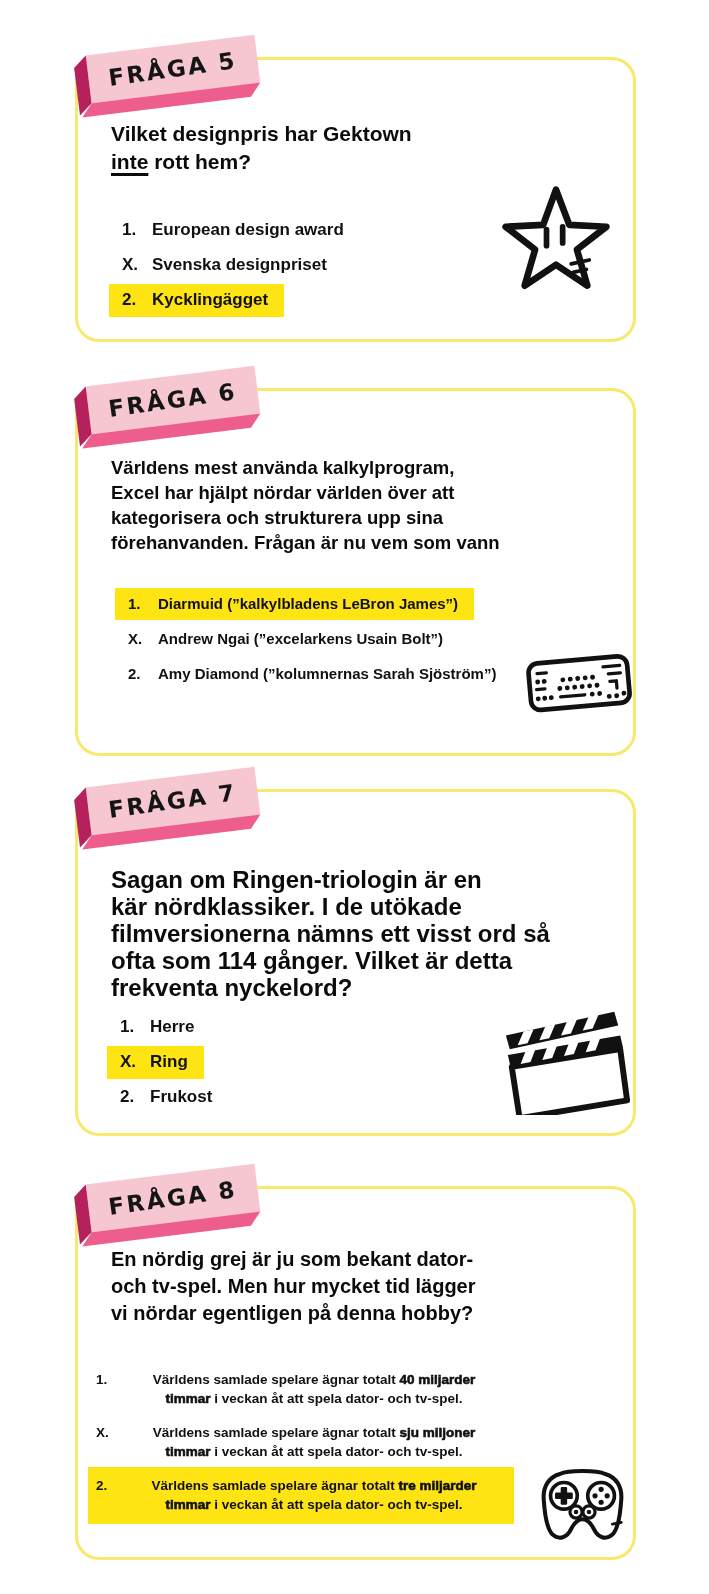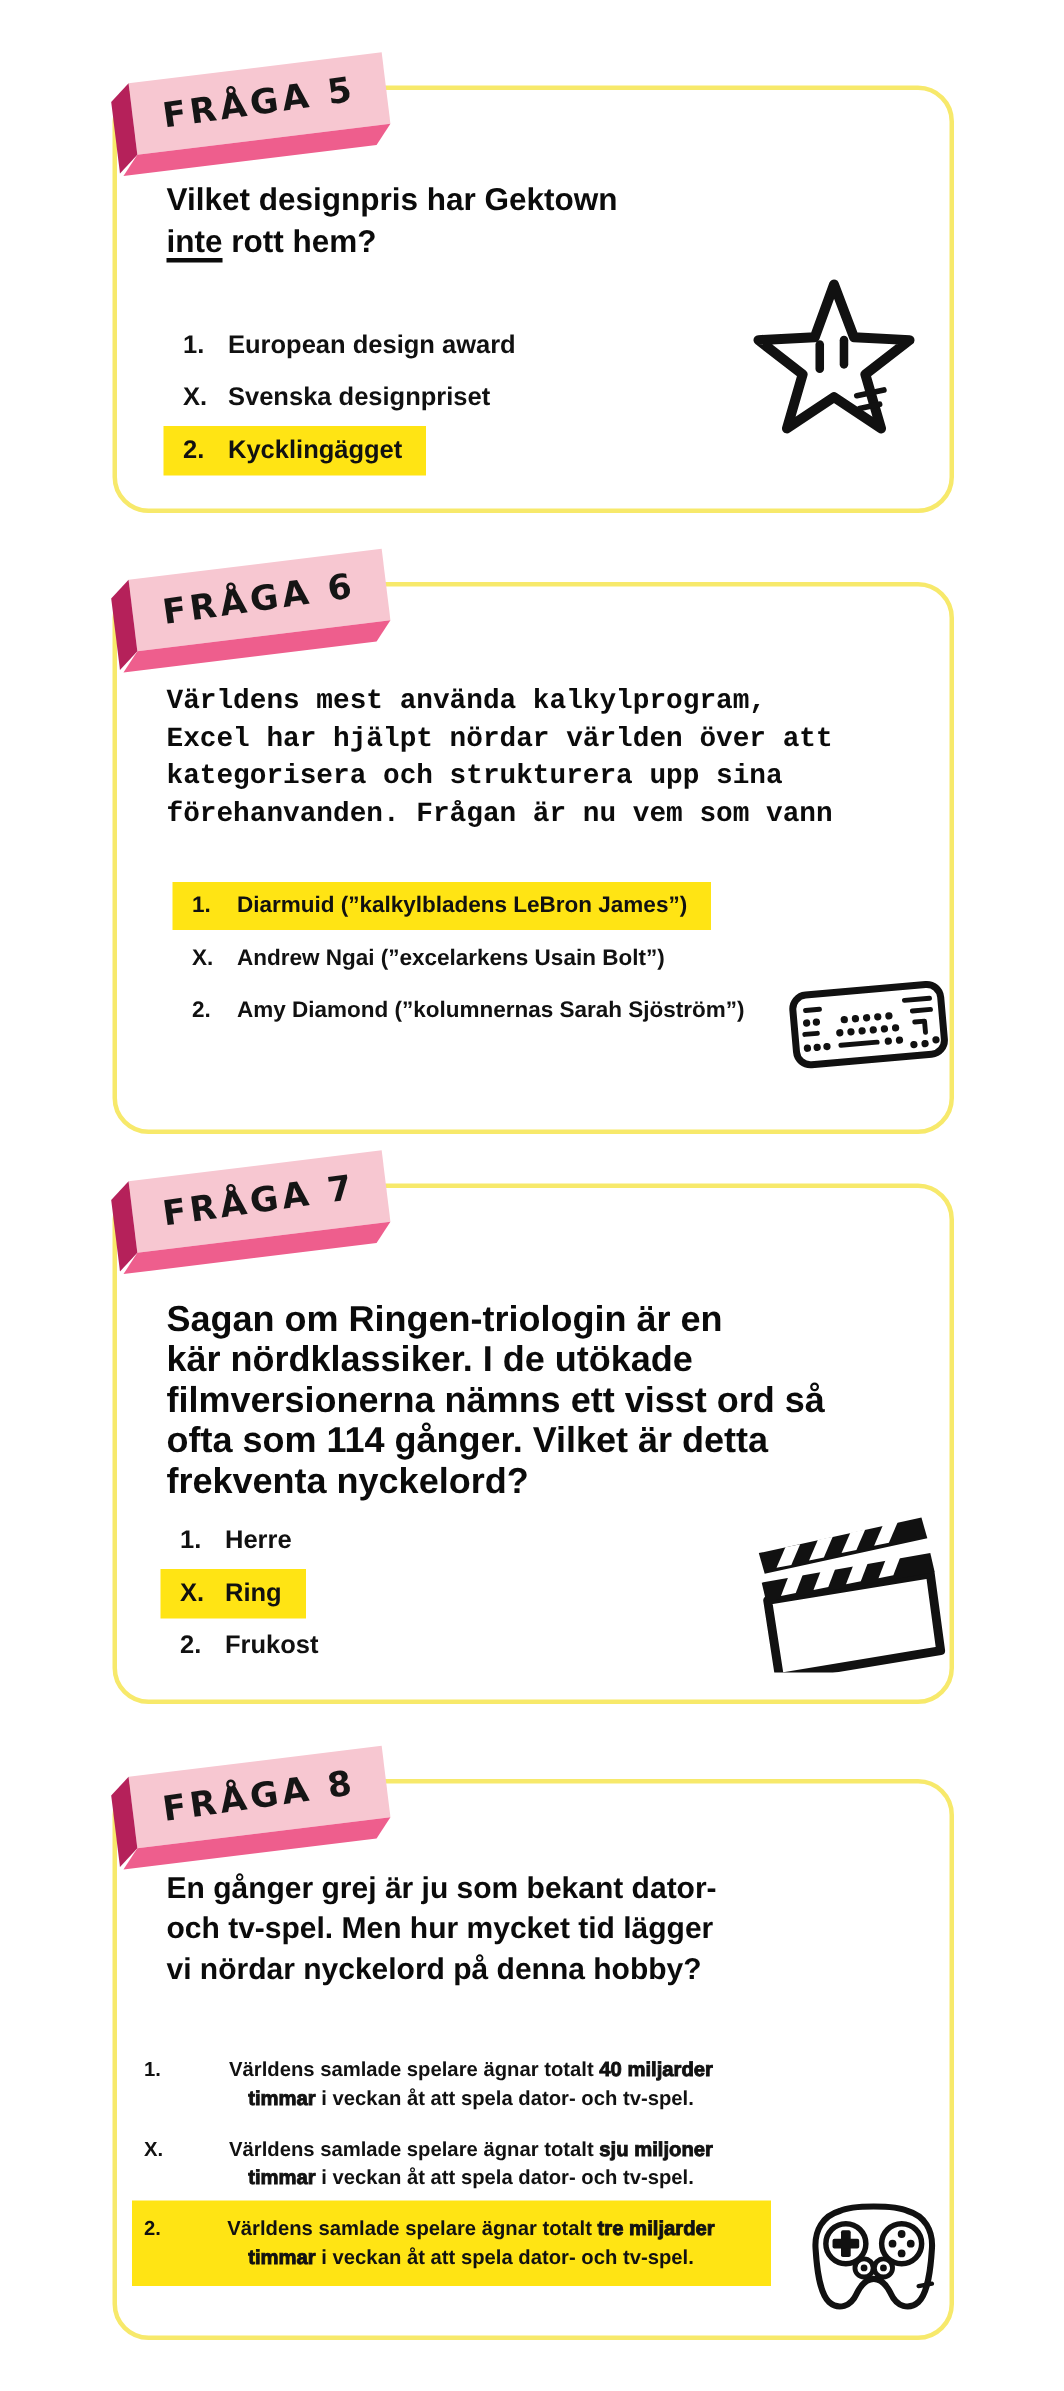--- a/index.html
+++ b/index.html
@@ -44,21 +44,21 @@
     transform:skewX(-40deg);transform-origin:0 0;
   }
   .ribbon-text{
     font-family:"DejaVu Sans",sans-serif;font-weight:700;font-size:23px;
     letter-spacing:2.5px;color:#151515;transform:rotate(-1deg);white-space:nowrap;
   }
 
   
   .question{font-weight:700;color:#0b0b0b;}
   .q0{margin:60px 0 12px 33px;font-size:21px;line-height:28px;}
-  .q1{margin:64px 0 12px 33px;font-size:18.5px;line-height:25px;font-family:Liberation Mono, monospace;}
+  .q1{margin:64px 0 12px 33px;font-size:18.5px;line-height:25px;}
   .q2{margin:74px 0 0 33px;font-size:24px;line-height:27px;}
   .q3{margin:57px 0 0 33px;font-size:20px;line-height:27px;}
   .u-part{text-decoration-line:underline;text-decoration-thickness:2.5px;text-underline-offset:4px;}
   .b-part{-webkit-text-stroke:0.6px currentColor;}
 
   
   .answers{display:flex;flex-direction:column;}
   .answer{display:flex;gap:8px;font-weight:700;line-height:20px;align-items:flex-start;}
   .answer .label{width:22px;flex:none;}
   .answer.highlighted{
@@ -206,21 +206,21 @@
     <path d="M104,97 L120,94" stroke="#111111" stroke-width="4" stroke-linecap="round"></path>
   </svg>
 </section>
 
 <section class="card" id="card-3">
   <div class="ribbon">
     <div class="ribbon-face">
       <span class="ribbon-text">FRÅGA 8</span>
     </div>
   </div>
-  <div class="question q3"><span>En gånger grej är ju som bekant dator-</span><br><span>och tv-spel. Men hur mycket tid lägger</span><br><span>vi nördar nyckelord på denna hobby?</span></div>
+  <div class="question q3"><span>En nördig grej är ju som bekant dator-</span><br><span>och tv-spel. Men hur mycket tid lägger</span><br><span>vi nördar egentligen på denna hobby?</span></div>
   <div class="answers a3">
     <div class="answer">
       <span class="label">1.</span>
       <span class="text"><span>Världens samlade spelare ägnar totalt </span><span class="b-part">40 miljarder</span><br><span class="b-part">timmar</span><span> i veckan åt att spela dator- och tv-spel.</span></span>
     </div>
     <div class="answer">
       <span class="label">X.</span>
       <span class="text"><span>Världens samlade spelare ägnar totalt </span><span class="b-part">sju miljoner</span><br><span class="b-part">timmar</span><span> i veckan åt att spela dator- och tv-spel.</span></span>
     </div>
     <div class="answer highlighted">

